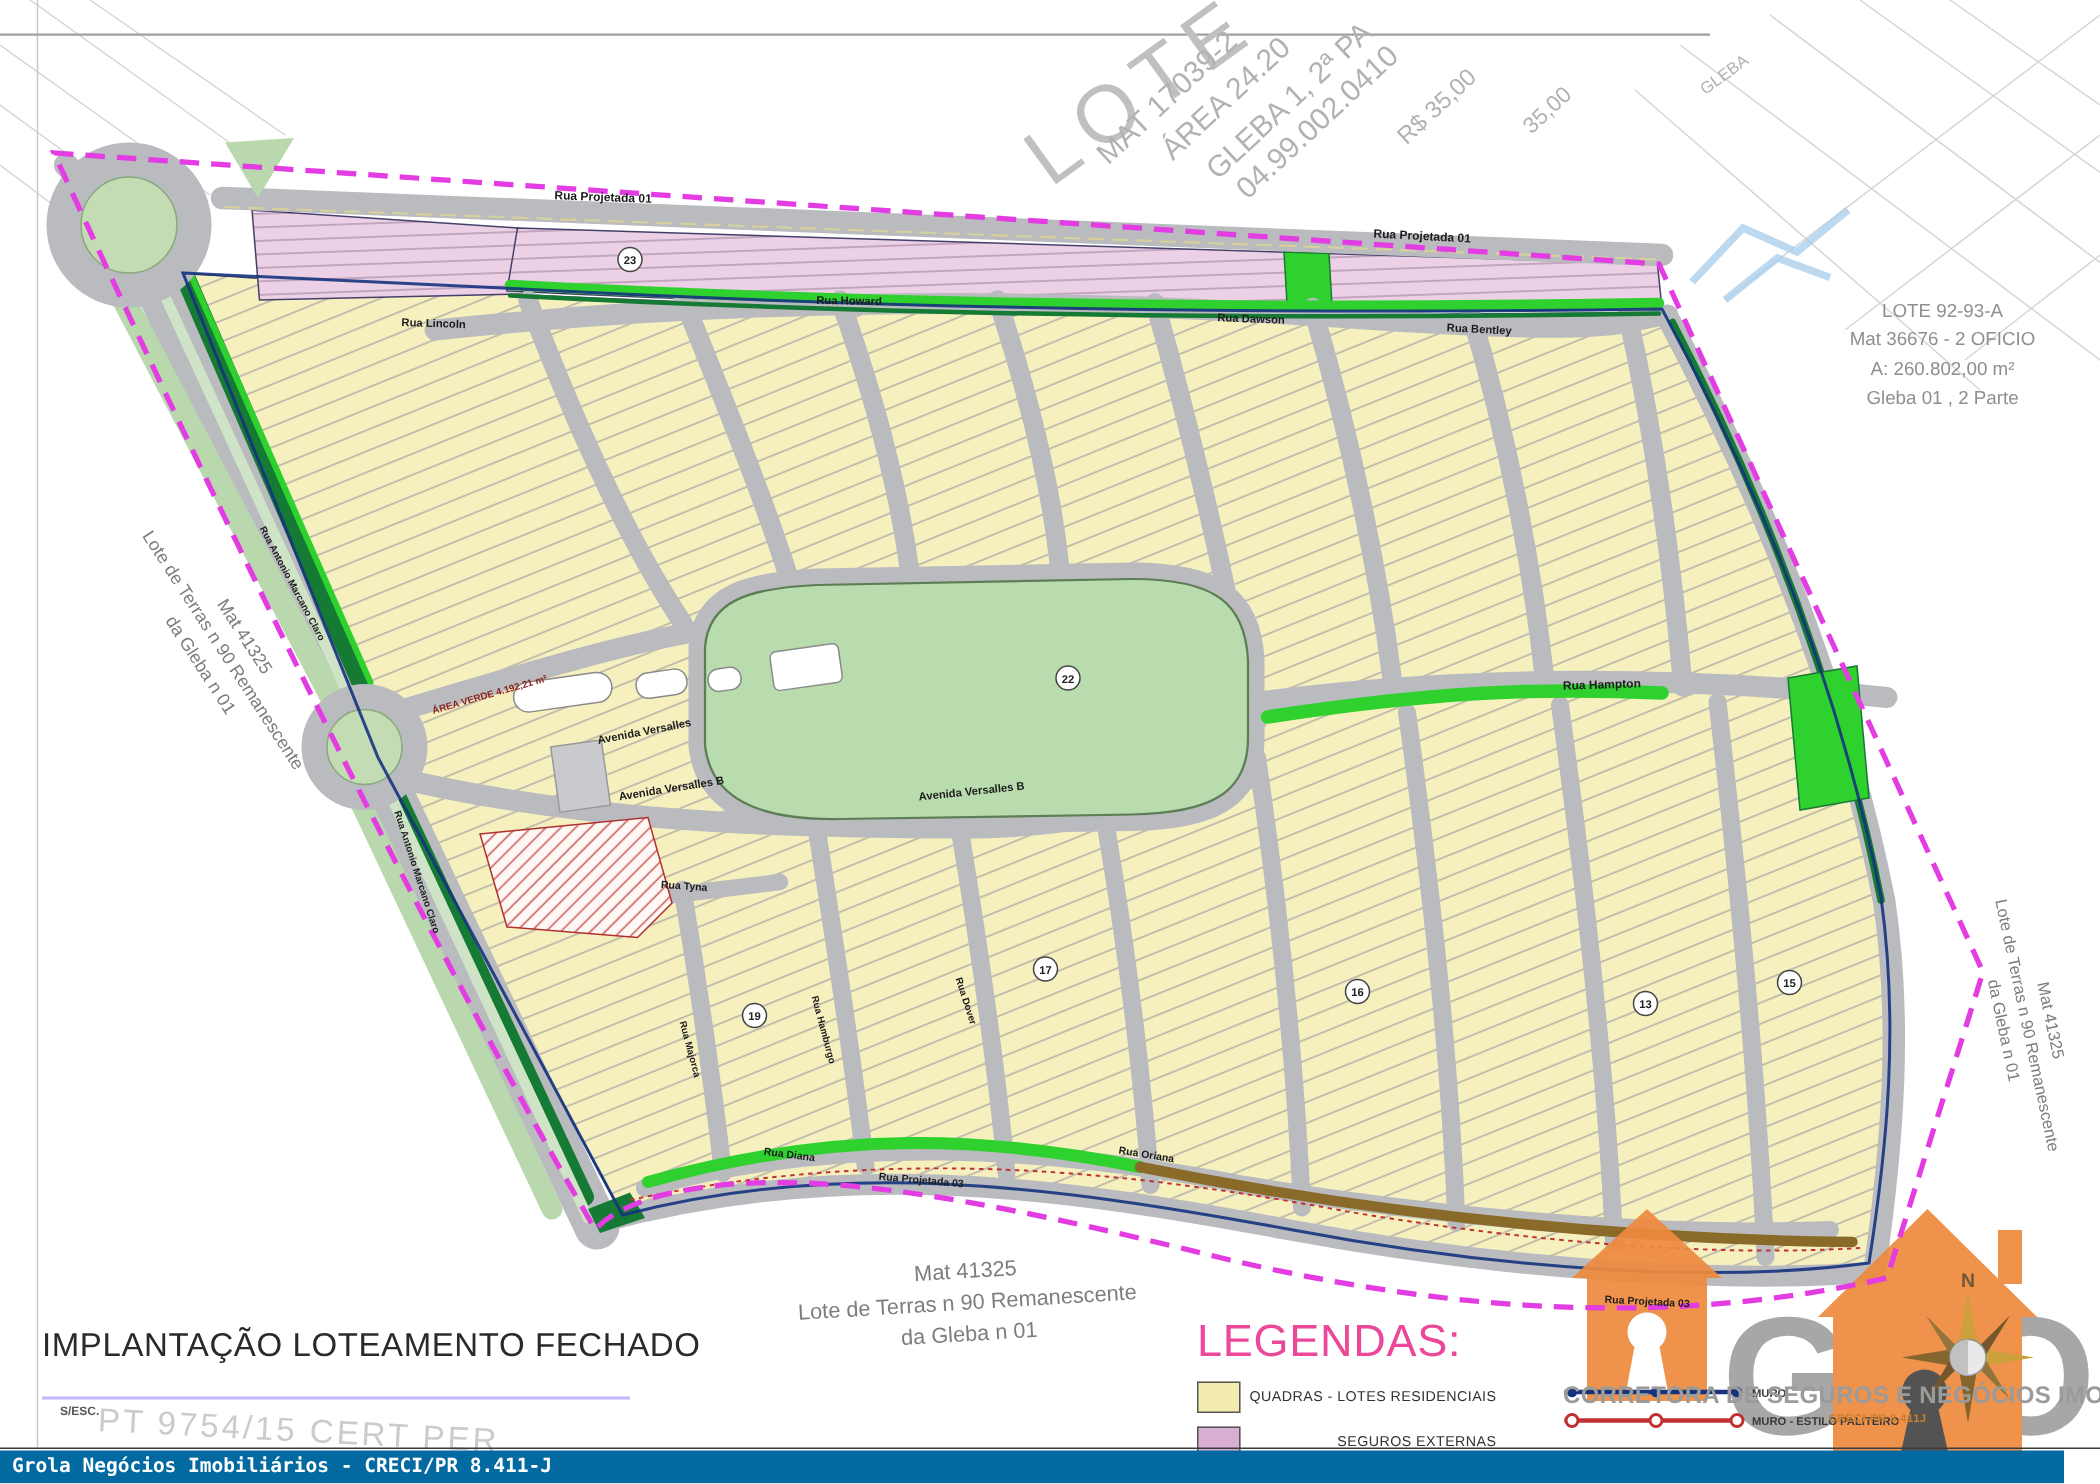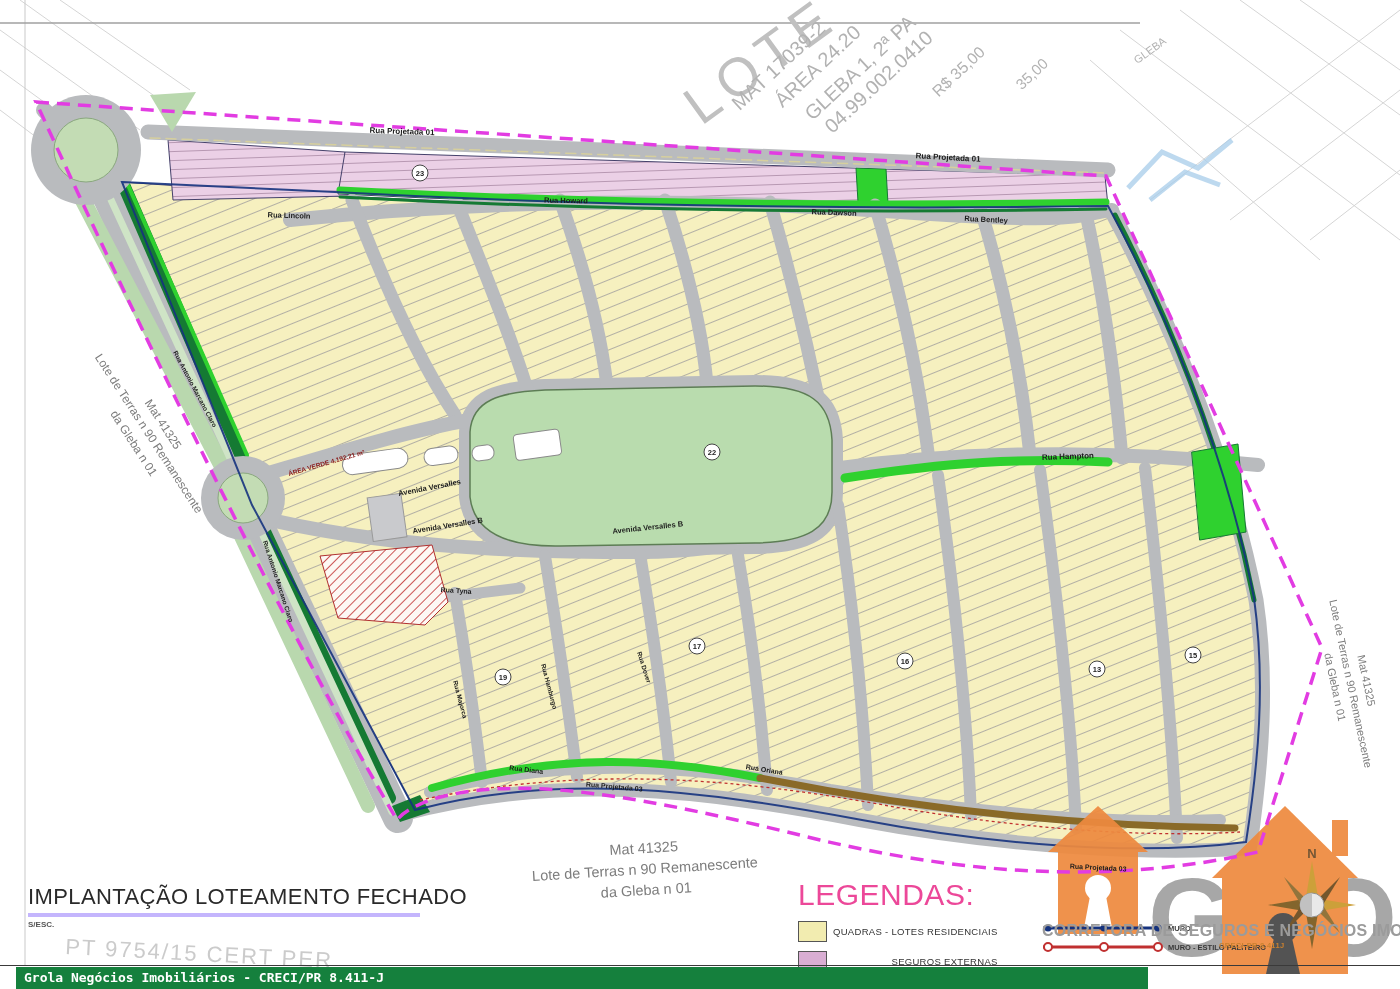--- a/index.html
+++ b/index.html
@@ -15,40 +15,40 @@
   .diag-wm{position:absolute;color:#b2b2b2;white-space:nowrap;transform-origin:0 50%;
            font-family:"Liberation Sans",sans-serif;}
   
   .parcel-note{position:absolute;color:#7d7d7d;text-align:center;line-height:1.45;}
   .parcel-note div{white-space:nowrap;}
   #parcel-right-block{position:absolute;left:1200px;top:198px;width:190px;color:#8f8f8f;
            font-size:12.5px;line-height:1.55;text-align:center;}
   #parcel-right-block div{white-space:nowrap;}
   
   .title-block{position:absolute;left:28px;top:884px;color:#2a2a2a;}
-  .title-block .t1{font-size:22px;letter-spacing:.4px;border-bottom:4px solid #c4b5fd;
-                   padding-bottom:3px;width:392px;white-space:nowrap;}
+  .title-block .t1{font-size:22px;letter-spacing:.4px;border-bottom:2px solid #c4b5fd;
+                   padding-bottom:21px;width:392px;white-space:nowrap;}
   .title-block .t2{font-size:22px;letter-spacing:.4px;margin-top:4px;white-space:nowrap;}
-  .title-block .t3{font-size:8px;font-weight:bold;color:#555;margin-top:3px;}
+  .title-block .t3{font-size:8px;font-weight:bold;color:#555;margin-top:3px;margin-left:12px;}
   .pt-watermark{position:absolute;left:66px;top:934px;font-size:22px;color:#cbcbcb;
                 letter-spacing:2px;transform:rotate(3deg);transform-origin:0 0;white-space:nowrap;}
   
   .legend{position:absolute;left:798px;top:878px;}
   .legend .lg-head{font-size:30px;color:#ec4899;letter-spacing:.5px;}
   .legend .lg-row{display:flex;align-items:center;margin-top:9px;justify-content:space-between;}
   .legend .sw{width:27px;height:19px;border:1px solid #555;margin-right:6px;flex:none;}
   .legend .lg-lab{font-size:9.5px;color:#333;letter-spacing:.3px;white-space:nowrap;}
   
   .brand-tagline{position:absolute;left:1042px;top:922px;width:345px;font-size:16px;
                  font-weight:bold;color:#9b9b9b;letter-spacing:.2px;white-space:nowrap;}
   .brand-creci{position:absolute;left:1219px;top:941px;font-size:7.5px;font-weight:bold;
                color:#c9802f;letter-spacing:.3px;}
   
   .footer-line{position:absolute;left:0;top:965px;width:1400px;height:0;border-top:1.5px solid #3a3a3a;}
-  .footer-bar{position:absolute;left:16px;top:967px;width:1132px;height:22px;background:#15803d;}
+  .footer-bar{position:absolute;left:0;top:967px;width:1376px;height:22px;background:#0369a1;}
   .footer-bar span{position:absolute;left:8px;top:3px;color:#fff;font-size:13px;font-weight:bold;
                    font-family:"DejaVu Sans Mono","Liberation Mono",monospace;white-space:nowrap;}
 </style>
 </head>
 <body>
 
 <div class="stage">
 
 <svg width="1400" height="989" viewBox="0 0 1400 989">
   <defs>
@@ -271,20 +271,26 @@
       <div class="diag-wm" style="left: 690px; top: 80px; font-size: 54px; transform: rotate(-36deg); letter-spacing: 8px; color: rgb(192, 192, 192);">LOTE</div>
       <div class="diag-wm" style="left: 735px; top: 95px; font-size: 20px; transform: rotate(-43deg);">MAT 17039-2</div>
       <div class="diag-wm" style="left: 778px; top: 92px; font-size: 20px; transform: rotate(-43deg);">ÁREA 24.20</div>
       <div class="diag-wm" style="left: 808px; top: 105px; font-size: 20px; transform: rotate(-43deg);">GLEBA 1, 2ª PA</div>
       <div class="diag-wm" style="left: 828px; top: 118px; font-size: 20px; transform: rotate(-43deg);">04.99.002.0410</div>
       <div class="diag-wm" style="left: 935px; top: 85px; font-size: 16px; transform: rotate(-43deg);">R$ 35,00</div>
       <div class="diag-wm" style="left: 1018px; top: 78px; font-size: 15px; transform: rotate(-43deg);">35,00</div>
       <div class="diag-wm" style="left: 1135px; top: 55px; font-size: 11px; transform: rotate(-36deg);">GLEBA</div>
     </div>
 
+<div id="parcel-right-block">
+  <div>LOTE 92-93-A</div>
+  <div>Mat 36676 - 2 OFICIO</div>
+  <div>A: 260.802,00 m²</div>
+  <div>Gleba 01 , 2 Parte</div>
+</div>
 
 <div class="parcel-note" style="left:18px;top:408px;width:260px;font-size:12px;transform:rotate(57deg);">
   <div>Mat 41325</div>
   <div>Lote de Terras n 90 Remanescente</div>
   <div>da Gleba n 01</div>
 </div>
 
 <div class="parcel-note" style="left:480px;top:838px;width:330px;font-size:14.5px;transform:rotate(-3.5deg);">
   <div>Mat 41325</div>
   <div>Lote de Terras n 90 Remanescente</div>

